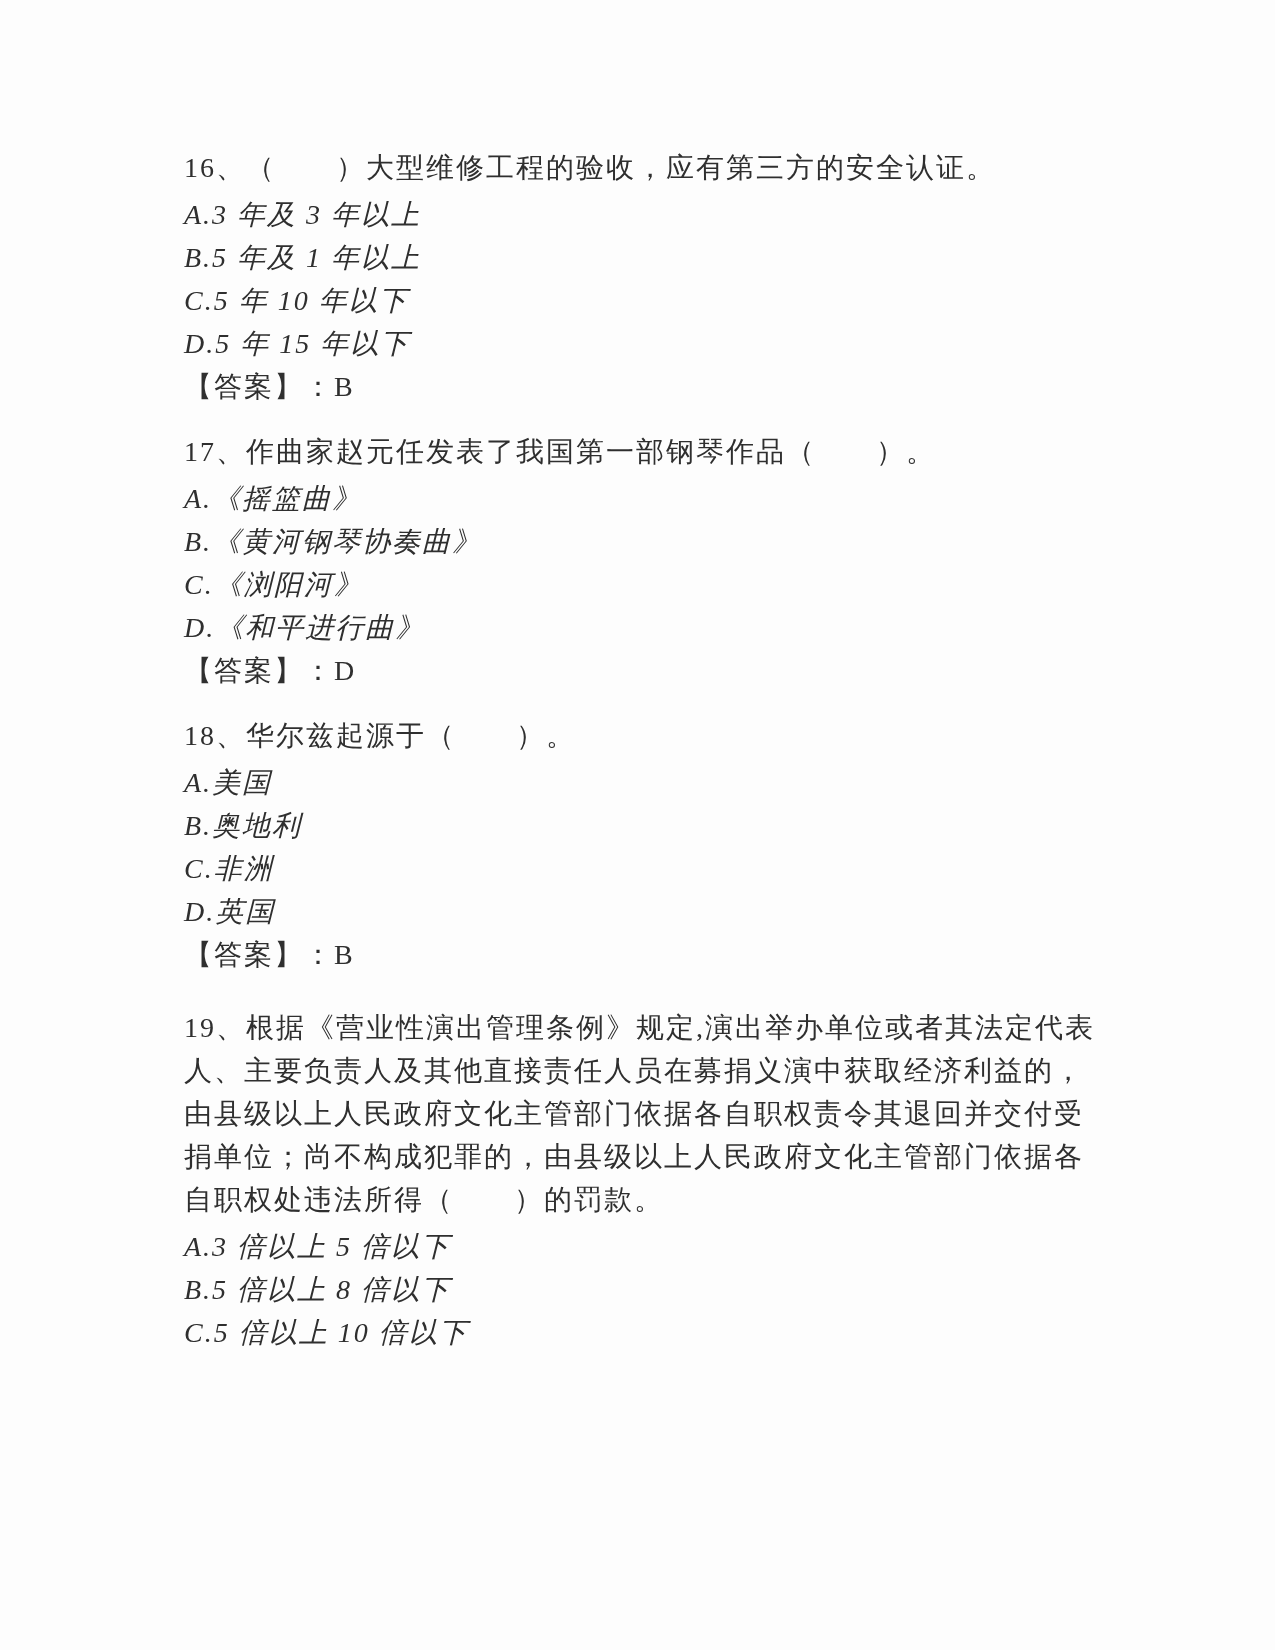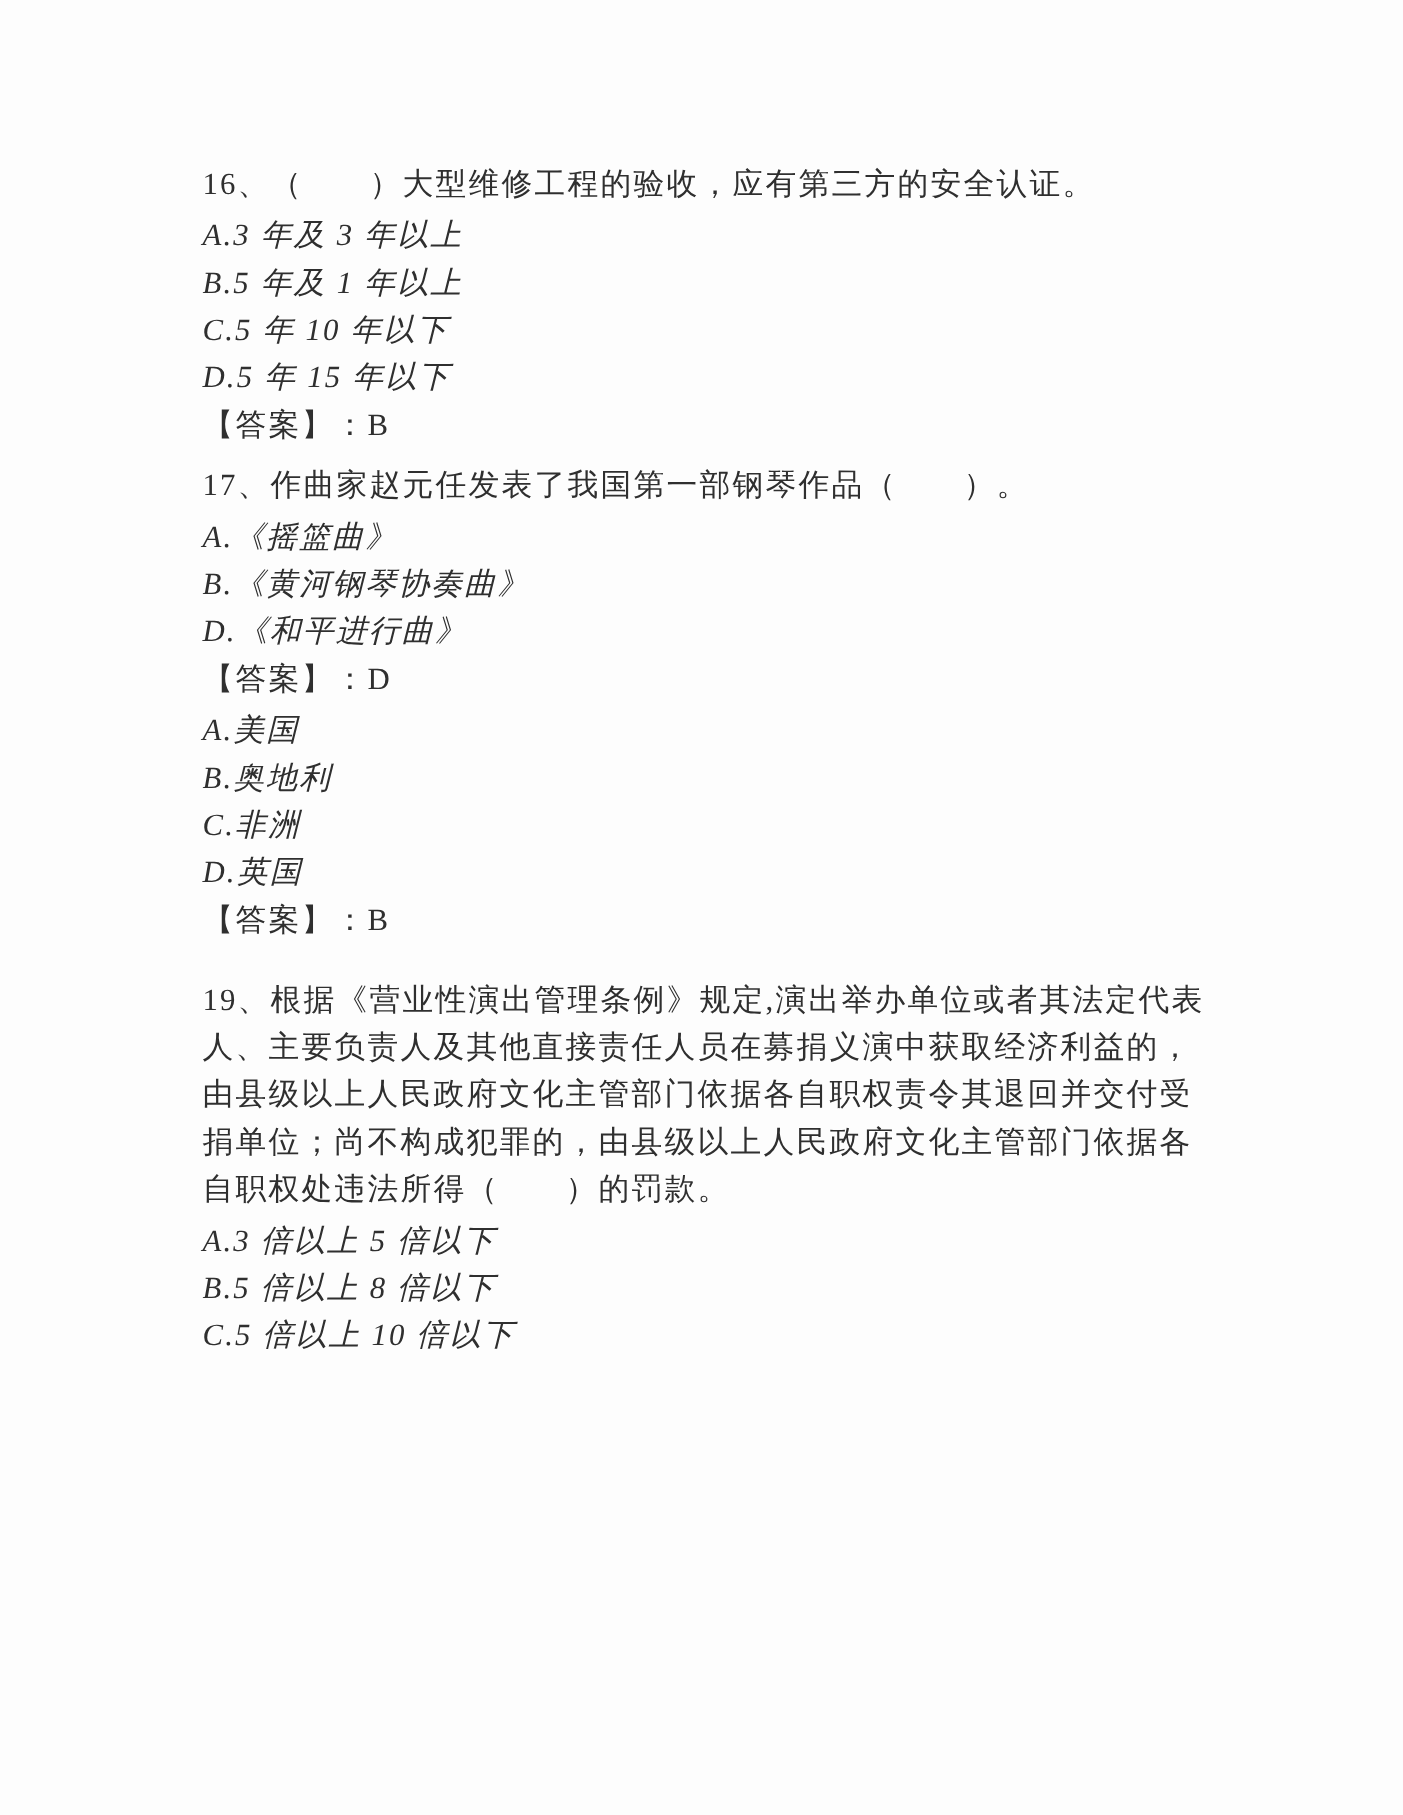--- a/index.html
+++ b/index.html
@@ -18,21 +18,21 @@
     font-family: "Liberation Serif", "DejaVu Serif", serif;
     font-size: 28px;
     line-height: 43px;
     letter-spacing: 2px;
     color: #2f2f2f;
     font-weight: 400;
   }
   .q-line, .option-line, .answer-line {
     white-space: nowrap;
   }
-  .question-para { margin-top: 12px; }
+  .question-para { margin-top: 22px; }
   .question-para.mt-lg { margin-top: 30px; }
   .question-block:first-child .question-para { margin-top: 0; }
   .options { margin-top: 4px; font-style: italic; }
   .answer-line { }
 </style>
 </head>
 <body>
 
 <main id="doc">
     <section class="question-block">
@@ -47,25 +47,29 @@
       </div>
       <div class="answer-line"><span>【答案】：</span><span>B</span></div>
     </section>
     <section class="question-block">
       <div class="question-para">
         <div class="q-line">17、作曲家赵元任发表了我国第一部钢琴作品（　　）。</div>
       </div>
       <div class="options">
         <div class="option-line">A.《摇篮曲》</div>
         <div class="option-line">B.《黄河钢琴协奏曲》</div>
+        <div class="option-line">C.《浏阳河》</div>
         <div class="option-line">D.《和平进行曲》</div>
       </div>
       <div class="answer-line"><span>【答案】：</span><span>D</span></div>
     </section>
     <section class="question-block">
+      <div class="question-para">
+        <div class="q-line">18、华尔兹起源于（　　）。</div>
+      </div>
       <div class="options">
         <div class="option-line">A.美国</div>
         <div class="option-line">B.奥地利</div>
         <div class="option-line">C.非洲</div>
         <div class="option-line">D.英国</div>
       </div>
       <div class="answer-line"><span>【答案】：</span><span>B</span></div>
     </section>
     <section class="question-block">
       <div class="question-para mt-lg">

